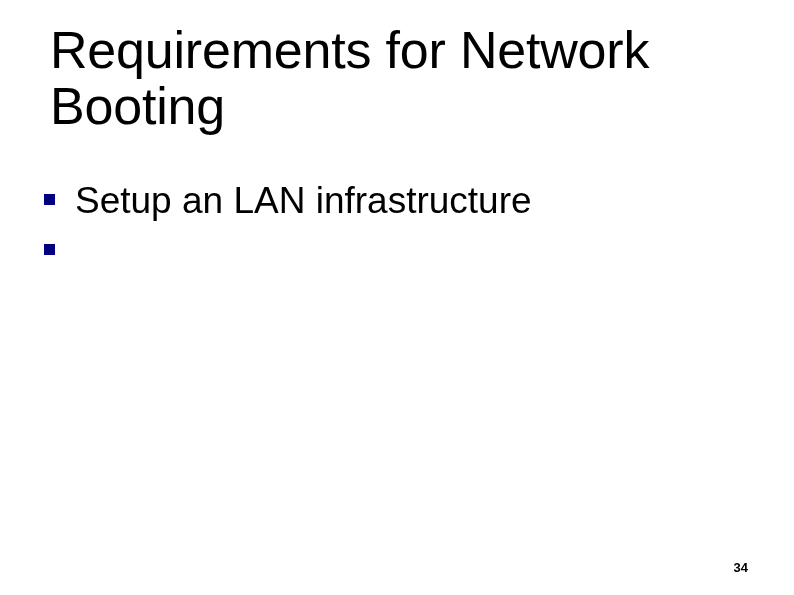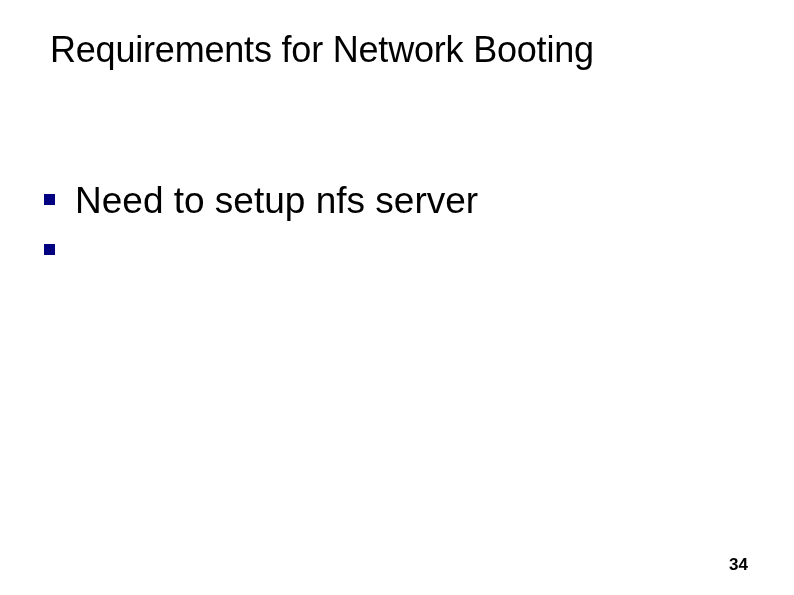--- a/index.html
+++ b/index.html
@@ -18,21 +18,21 @@
     height: 595px;
     background: #ffffff;
     overflow: hidden;
     box-sizing: border-box;
   }
   .slide-title {
     position: absolute;
     left: 50px;
     top: 22px;
     width: 700px;
-    font-size: 36px;
+    font-size: 52px;
     line-height: 56px;
     font-weight: normal;
     color: #000000;
     letter-spacing: -0.2px;
     margin: 0;
     white-space: normal;
   }
   .bullet-list {
     position: absolute;
     left: 44px;
@@ -61,40 +61,40 @@
     display: block;
   }
   .bullet-text {
     display: inline-block;
     vertical-align: top;
   }
   .page-number {
     position: absolute;
     right: 46px;
     bottom: 20px;
-    font-size: 17px;
+    font-size: 13px;
     font-weight: bold;
     color: #000000;
     letter-spacing: 0px;
   }
 </style>
 </head>
 <body>
 
 <div class="slide">
 
   <h1 class="slide-title">Requirements for Network Booting</h1>
 
   <ul class="bullet-list">
 
-
     <li class="bullet-item">
       <span class="bullet-marker"></span>
-      <span class="bullet-text">Need to setup nfs server</span>
+      <span class="bullet-text">Setup an LAN infrastructure</span>
     </li>
+
 
     <li class="bullet-item">
       <span class="bullet-marker"></span>
     </li>
 
 
   </ul>
 
   <div class="page-number">34</div>
 

